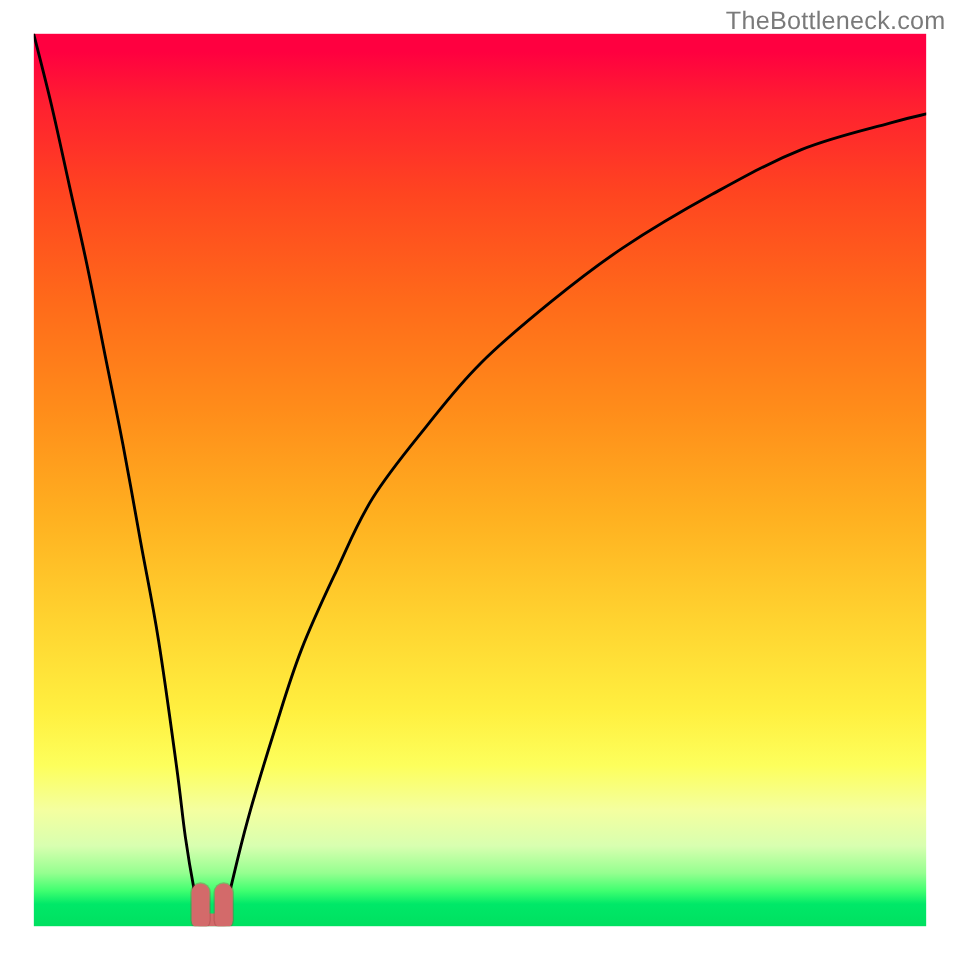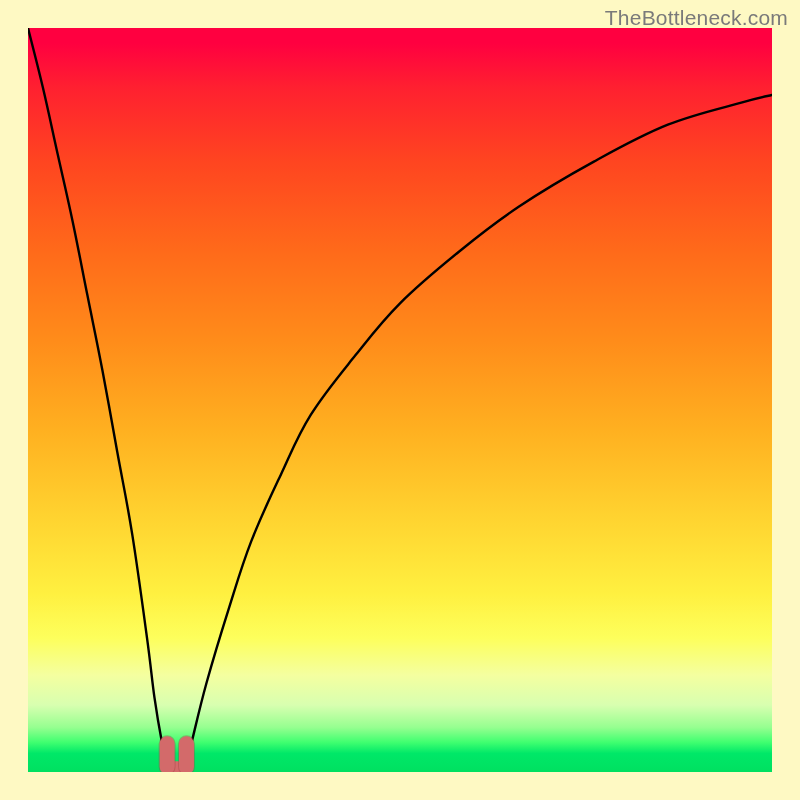--- a/index.html
+++ b/index.html
@@ -10,21 +10,21 @@
     background: #000;
     overflow: hidden;
     font-family: Arial, Helvetica, sans-serif;
   }
   .frame {
     position: absolute;
     top: 0;
     left: 0;
     width: 800px;
     height: 800px;
-    background: #fef9c3;
+    background: #ffffff;
   }
   .plot-area {
     position: absolute;
     left: 28px;
     top: 28px;
     width: 744px;
     height: 744px;
     overflow: hidden;
   }
   .gradient {

